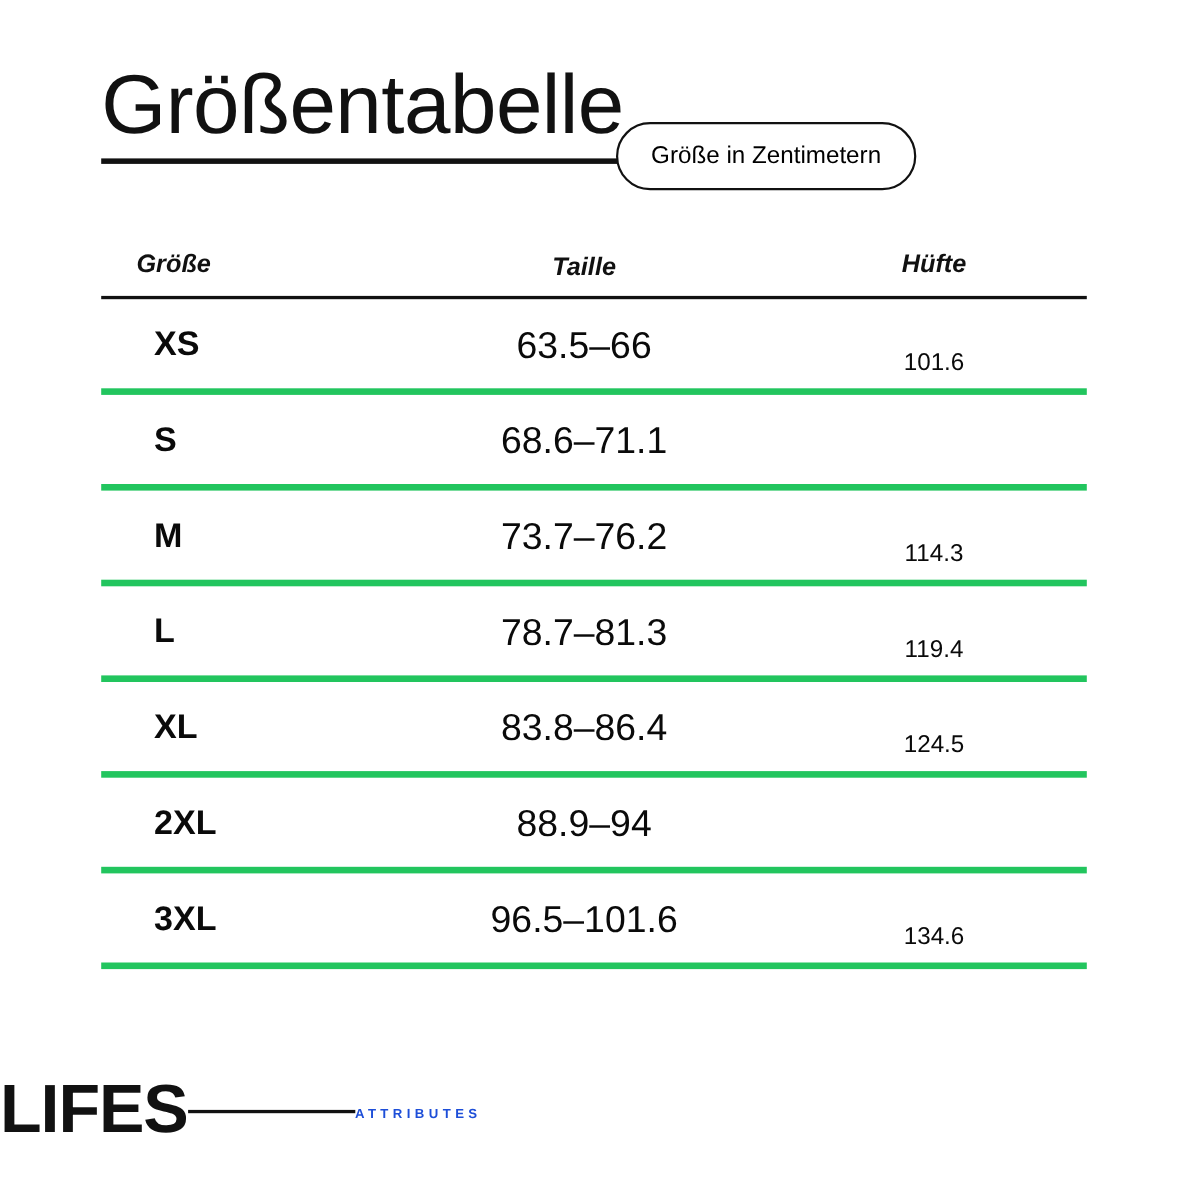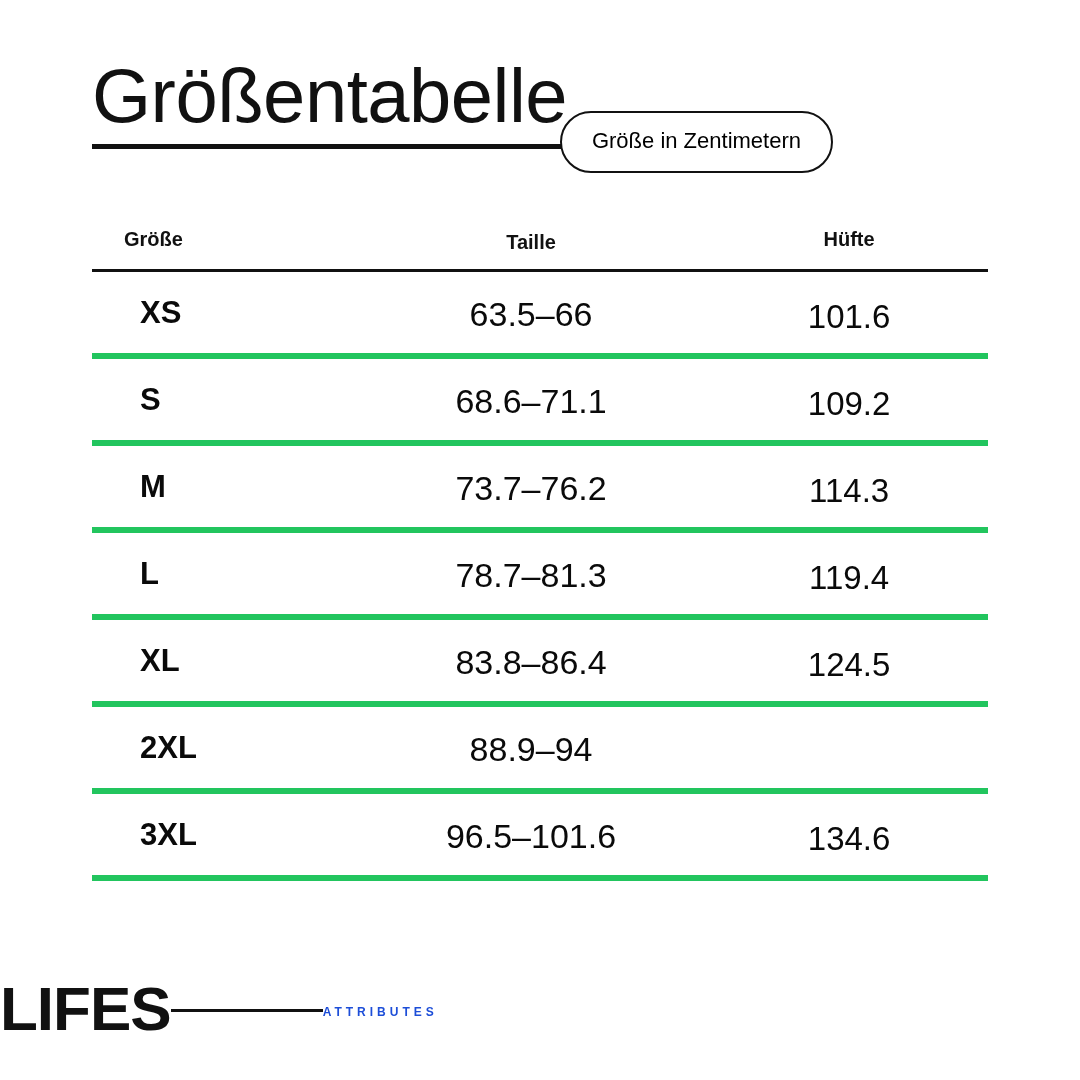--- a/index.html
+++ b/index.html
@@ -106,23 +106,24 @@
     width: 40%;
     text-align: center;
   }
 
   .col-hip {
     width: 31%;
     text-align: center;
   }
 
   .row.head .cell {
-    font-size: 20px;
+    font-size: 23px;
     font-weight: bold;
     color: #111111;
+    font-style: italic;
   }
 
   .row.head .col-size {
     padding-left: 32px;
   }
 
   .row.head .col-waist {
     position: relative;
     top: 3px;
   }
@@ -134,24 +135,24 @@
   }
 
   .row.body .col-waist {
     font-size: 34px;
     font-weight: 400;
     position: relative;
     top: 2px;
   }
 
   .row.body .col-hip {
-    font-size: 33px;
+    font-size: 22px;
     font-weight: 400;
     position: relative;
-    top: 4px;
+    top: 16px;
   }
 
   
   .footer {
     position: absolute;
     left: 0;
     right: 0;
     bottom: 40px;
     display: flex;
     flex-direction: row;
@@ -204,21 +205,20 @@
 
     <div class="row body">
       <div class="cell col-size">XS</div>
       <div class="cell col-waist">63.5–66</div>
       <div class="cell col-hip">101.6</div>
     </div>
 
     <div class="row body">
       <div class="cell col-size">S</div>
       <div class="cell col-waist">68.6–71.1</div>
-      <div class="cell col-hip">109.2</div>
     </div>
 
     <div class="row body">
       <div class="cell col-size">M</div>
       <div class="cell col-waist">73.7–76.2</div>
       <div class="cell col-hip">114.3</div>
     </div>
 
     <div class="row body">
       <div class="cell col-size">L</div>

